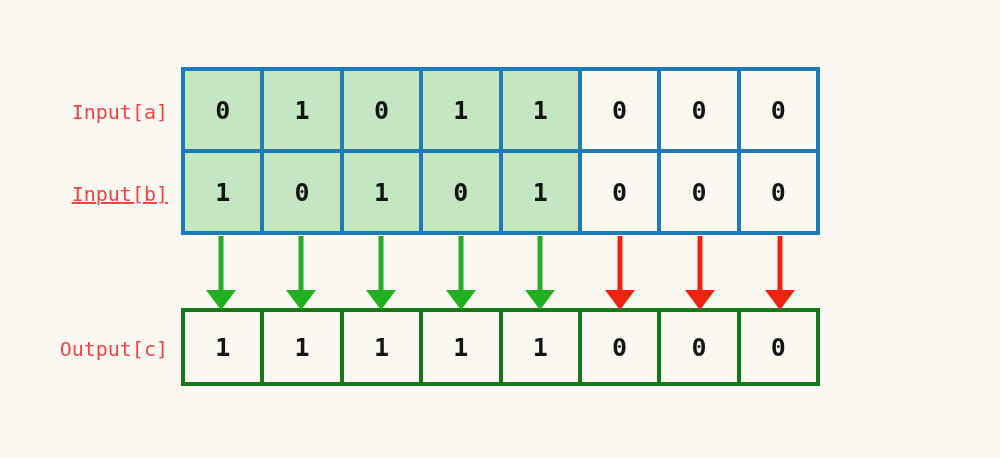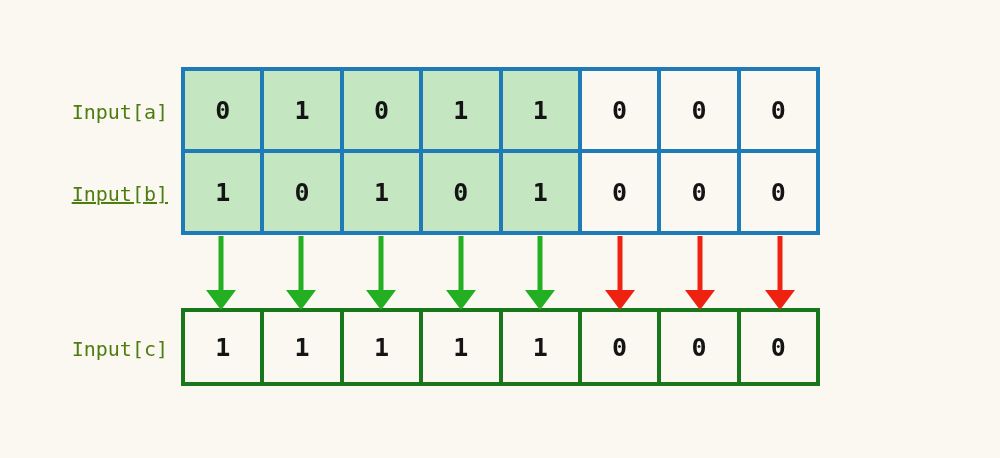--- a/index.html
+++ b/index.html
@@ -23,21 +23,21 @@
     height: 458px;
   }
 
   
   .row-label {
     position: absolute;
     text-align: right;
     font-family: "DejaVu Sans Mono", "Liberation Mono", monospace;
     font-size: 20px;
     letter-spacing: 0px;
-    color: #4d7c0f;
+    color: #ef4444;
     white-space: nowrap;
     width: 160px;
     left: 8px;
   }
   #label-input-a { top: 100px; }
   #label-input-b { top: 182px; text-decoration: underline; }
   #label-output-c { top: 337px; }
 
   
   #input-grid {
@@ -105,21 +105,21 @@
 </style>
 </head>
 <body>
 
 <div id="diagram">
 
   <div class="row-label" id="label-input-a">Input[a]</div>
 
   <div class="row-label" id="label-input-b">Input[b]</div>
 
-  <div class="row-label" id="label-output-c">Input[c]</div>
+  <div class="row-label" id="label-output-c">Output[c]</div>
 
   <div id="input-grid">
     <div class="grid-row">
         <div class="cell hl">0</div>
         <div class="cell hl">1</div>
         <div class="cell hl">0</div>
         <div class="cell hl">1</div>
         <div class="cell hl">1</div>
         <div class="cell">0</div>
         <div class="cell">0</div>

